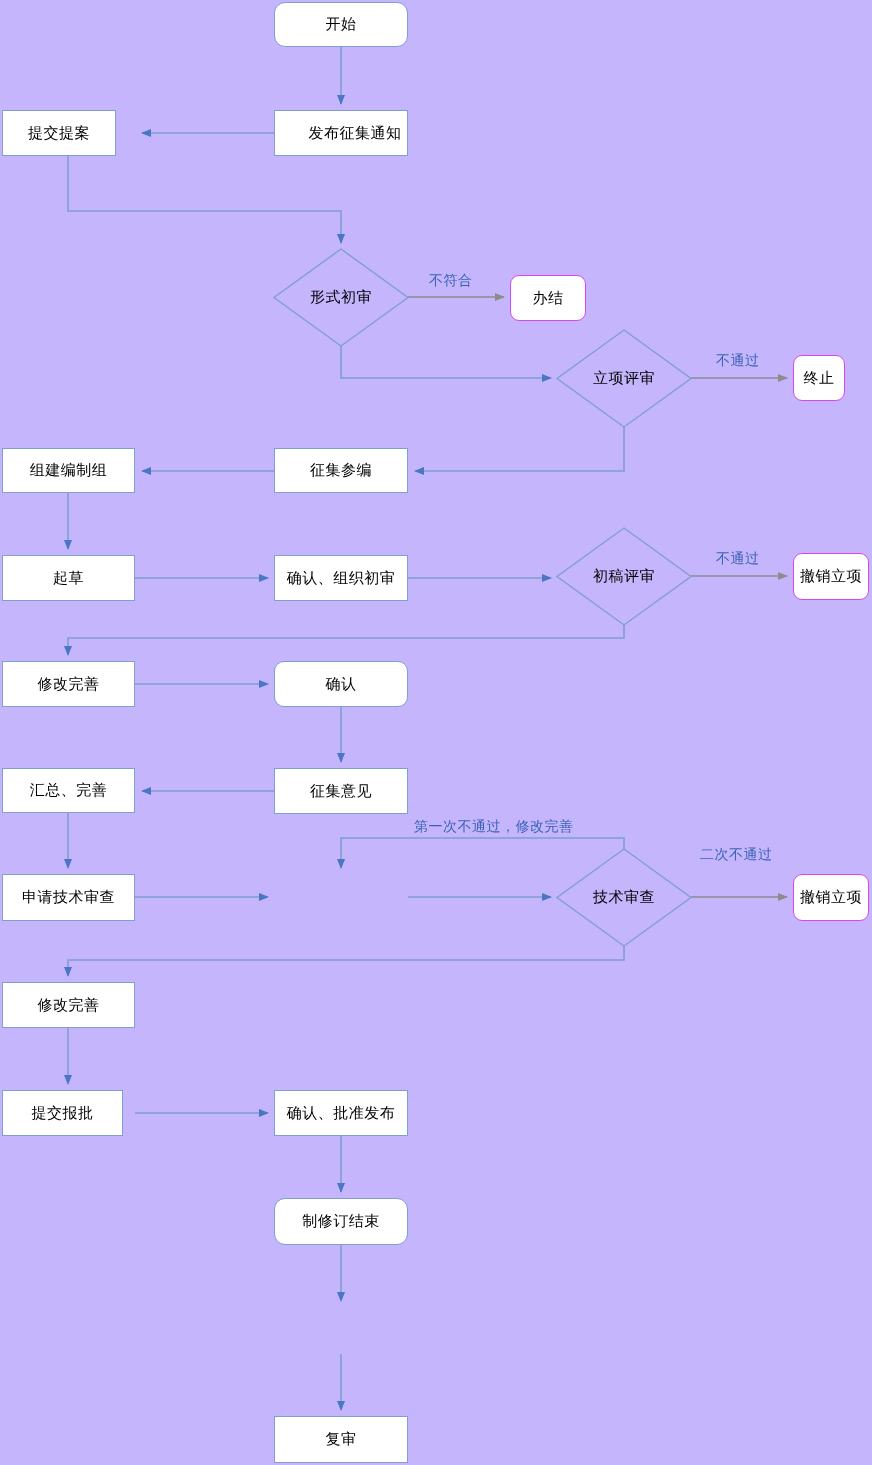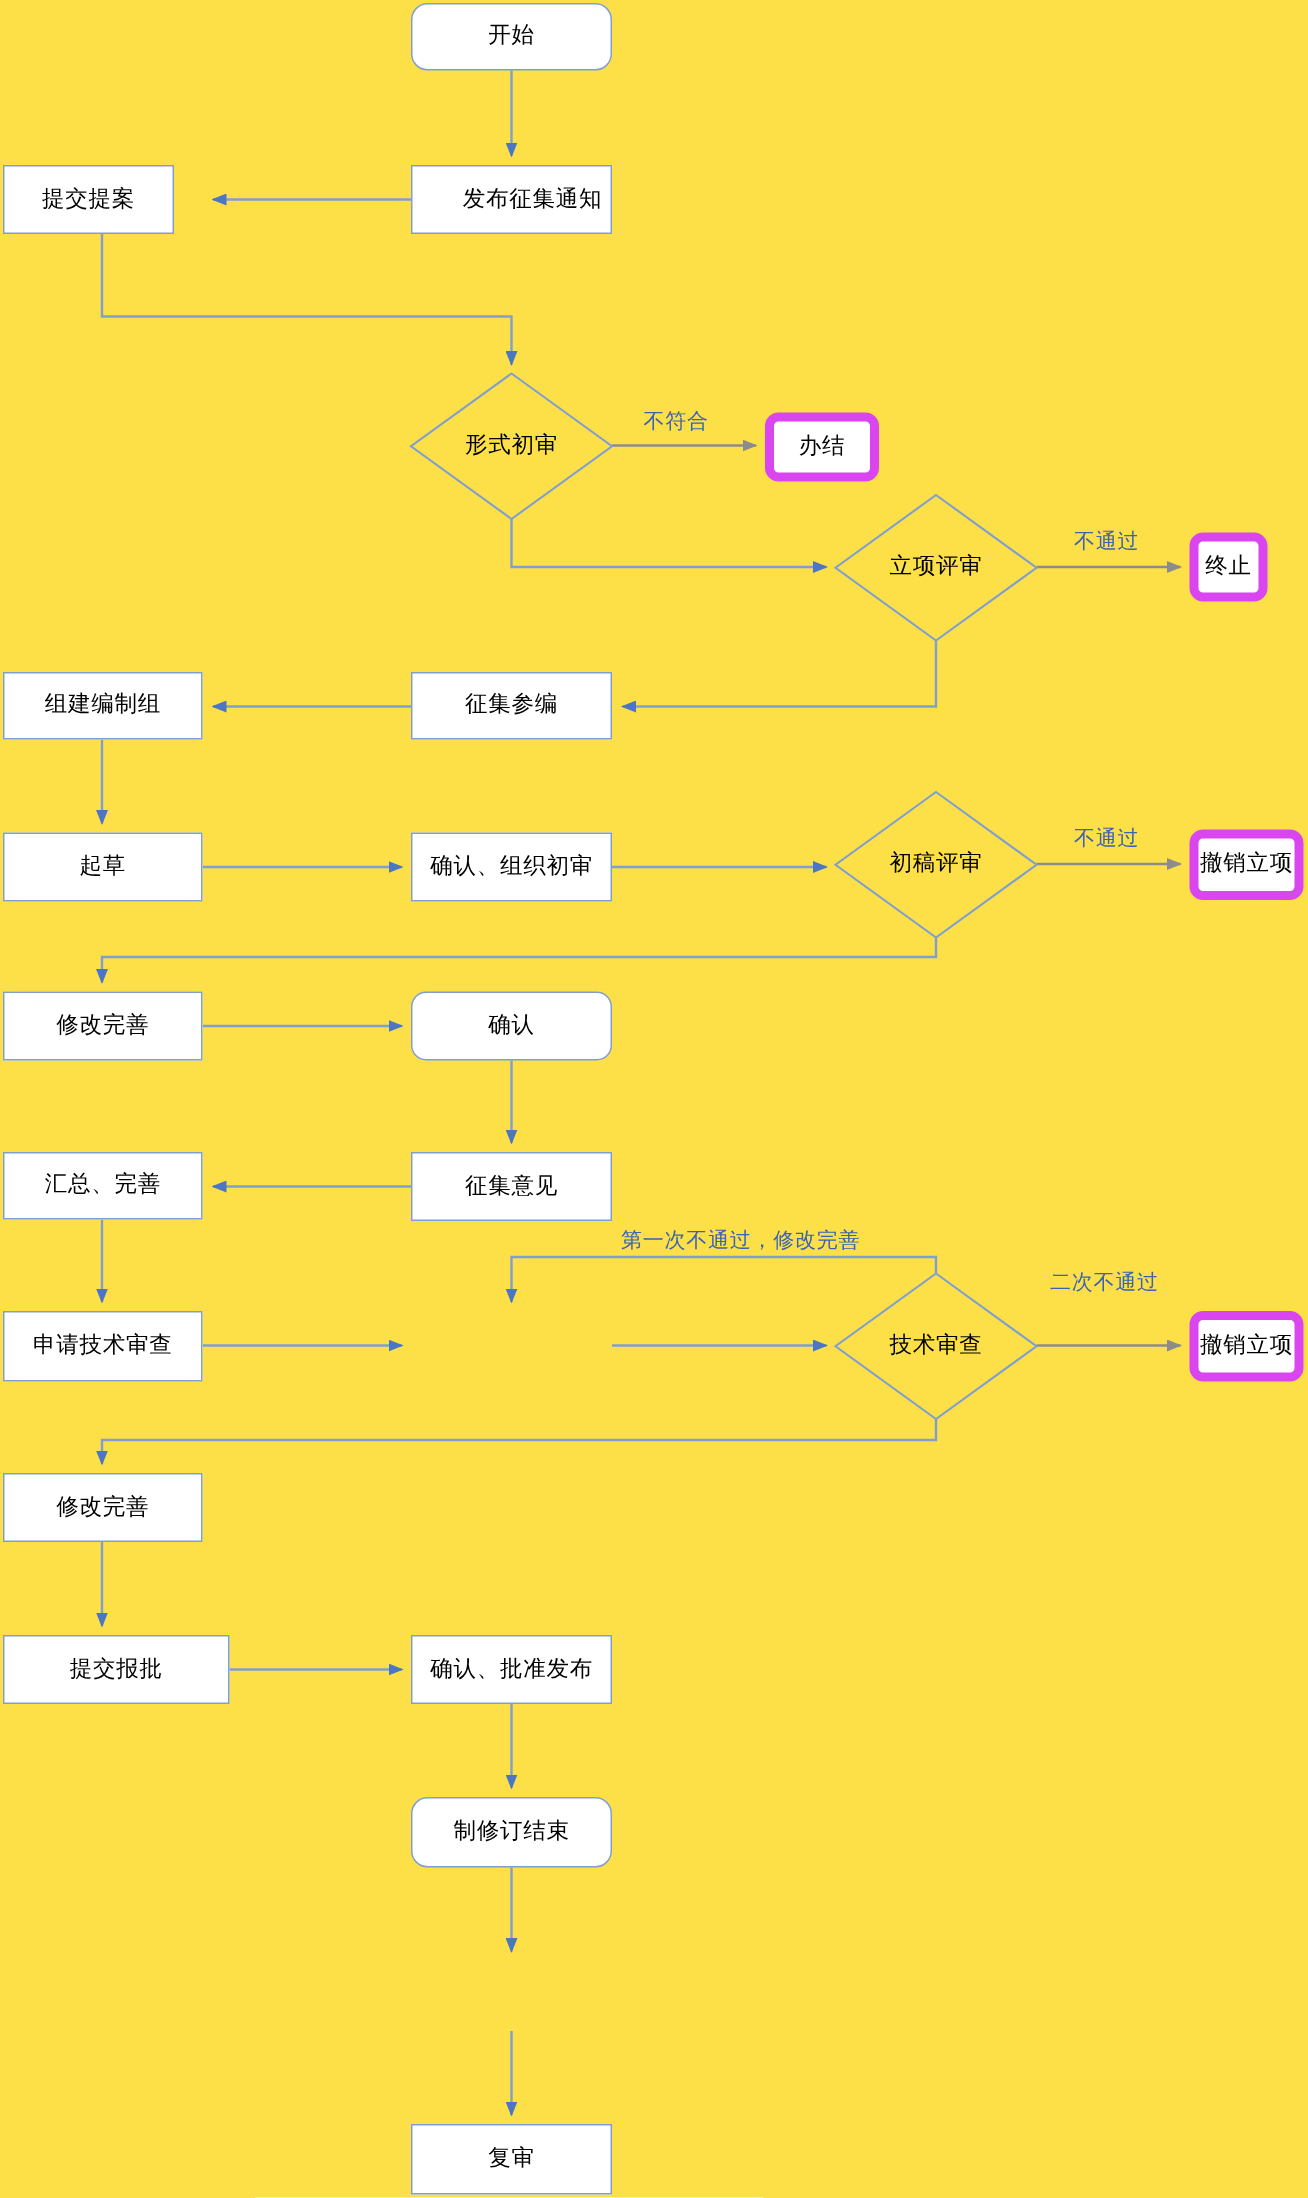--- a/index.html
+++ b/index.html
@@ -8,21 +8,21 @@
     padding: 0;
     background: #ffffff;
   }
   body {
     font-family: "Liberation Serif", "DejaVu Serif", serif;
   }
   #canvas {
     position: relative;
     width: 872px;
     height: 1465px;
-    background: #fde047;
+    background: #c4b5fd;
     overflow: hidden;
   }
   #edges {
     position: absolute;
     left: 0;
     top: 0;
     width: 872px;
     height: 1465px;
     pointer-events: none;
   }
@@ -41,21 +41,21 @@
     white-space: nowrap;
   }
   .node.process {
     border: 1px solid #7f9fd1;
   }
   .node.terminator {
     border: 1px solid #7f9fd1;
     border-radius: 11px;
   }
   .node.terminator-gray {
-    border: 6px solid #d946ef;
+    border: 1px solid #d946ef;
     border-radius: 9px;
   }
   .node.decision {
     border: none;
     background: transparent;
   }
   .decision-label {
     position: relative;
     z-index: 2;
   }
@@ -195,21 +195,21 @@
 
 
   <div class="node decision" style="left:557px;top:849px;width:134px;height:97px;">
     <span class="decision-label">技术审查</span>
   </div>
 
   <div class="node terminator-gray" style="left:793px;top:874px;width:76px;height:47px;">撤销立项</div>
 
   <div class="node process" style="left:2px;top:982px;width:133px;height:46px;">修改完善</div>
 
-  <div class="node process" style="left:2px;top:1090px;width:151px;height:46px;">提交报批</div>
+  <div class="node process" style="left:2px;top:1090px;width:121px;height:46px;">提交报批</div>
 
   <div class="node process" style="left:274px;top:1090px;width:134px;height:46px;">确认、批准发布</div>
 
   <div class="node terminator" style="left:274px;top:1198px;width:134px;height:47px;">制修订结束</div>
 
 
   <div class="node process" style="left:274px;top:1416px;width:134px;height:47px;">复审</div>
 
   <div class="edge-label" style="left:429px;top:272px;">不符合</div>
 

